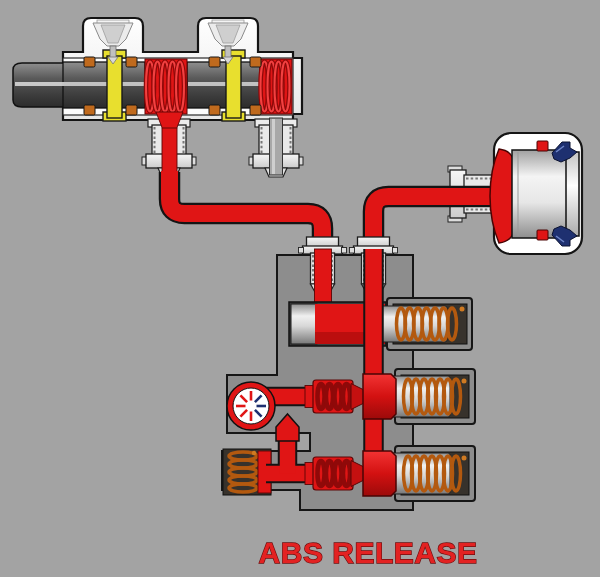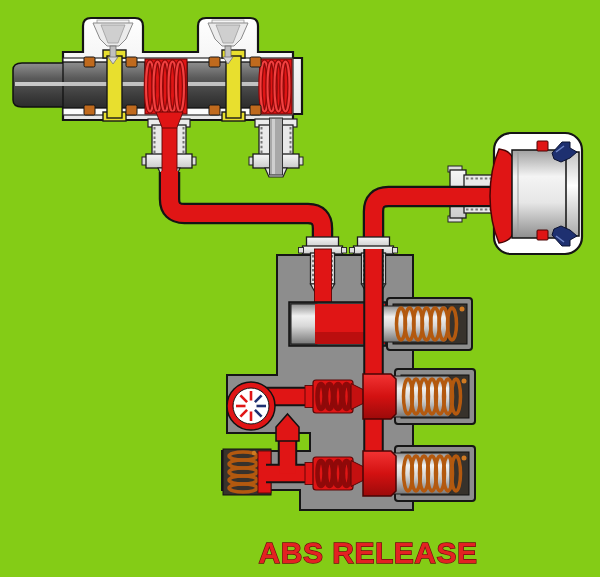--- a/index.html
+++ b/index.html
@@ -1,21 +1,21 @@
 <!DOCTYPE html>
 <html style="--c-fluid: #e01515; --c-fluid-dark: #8f0909; --c-block: #8d8d8d; --c-bore: #37322c; --c-spring-orange: #b3590f; --c-seal-orange: #c06a1d; --c-seal-yellow: #e8df2e; --c-navy: #1e3070; --c-caption: #e32222;"><head>
 <meta charset="utf-8">
 <style>
   :root{
     --c-fluid:#e01515; --c-fluid-dark:#8f0909; --c-block:#8d8d8d; --c-bore:#37322c;
     --c-spring-orange:#b3590f; --c-seal-orange:#c06a1d; --c-seal-yellow:#e8df2e;
     --c-navy:#1e3070; --c-caption:#e32222;
   }
   html,body{margin:0;padding:0;background:#fff;}
-  .stage{width:600px;height:577px;position:relative;background:#84cc16;overflow:hidden;}
+  .stage{width:600px;height:577px;position:relative;background:#a3a3a3;overflow:hidden;}
   svg{display:block;}
   .f-fluid{fill:var(--c-fluid);}
   .s-fluid{stroke:var(--c-fluid);fill:none;}
   .s-outline{stroke:#141414;fill:none;}
   .f-block{fill:var(--c-block);stroke:#161616;stroke-width:2;}
   .f-bore{fill:var(--c-bore);stroke:#111;stroke-width:1;}
   .s-coil{stroke:var(--c-spring-orange);stroke-width:3.5;fill:none;}
   .s-coil-dark{stroke:var(--c-fluid-dark);stroke-width:4.5;fill:none;}
   .s-coil-bright{stroke:#f34040;stroke-width:2;fill:none;}
   .f-yellow{fill:var(--c-seal-yellow);stroke:#191919;stroke-width:1.4;}

